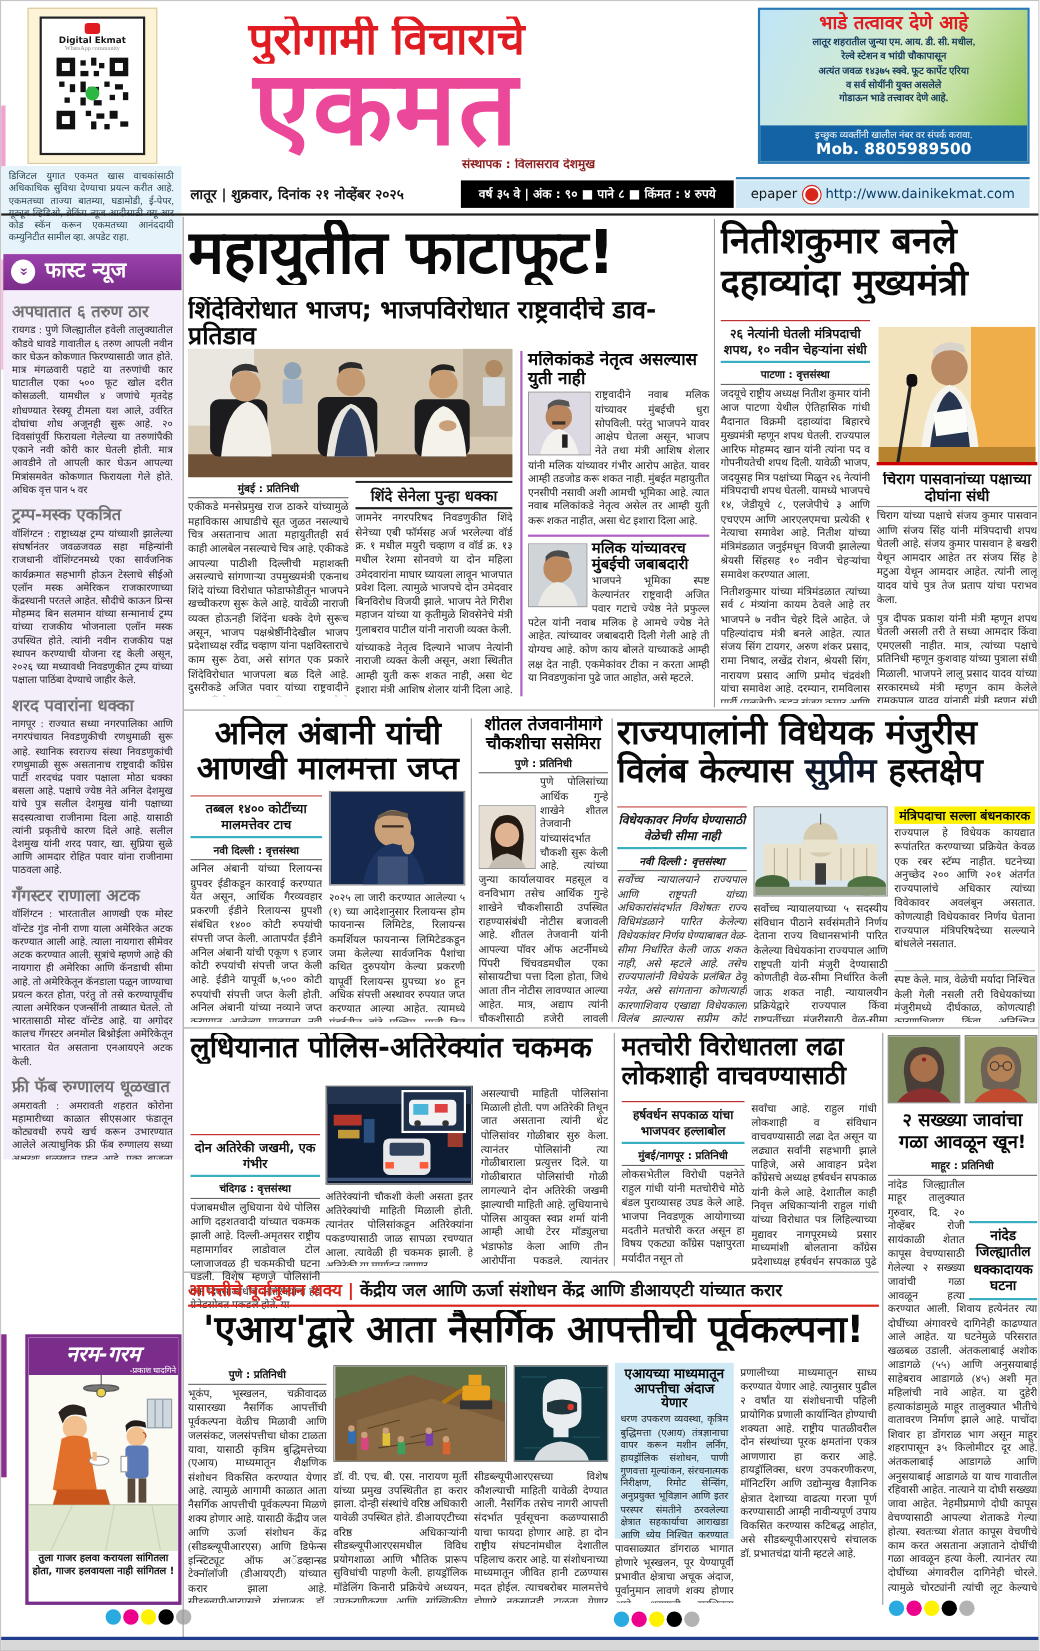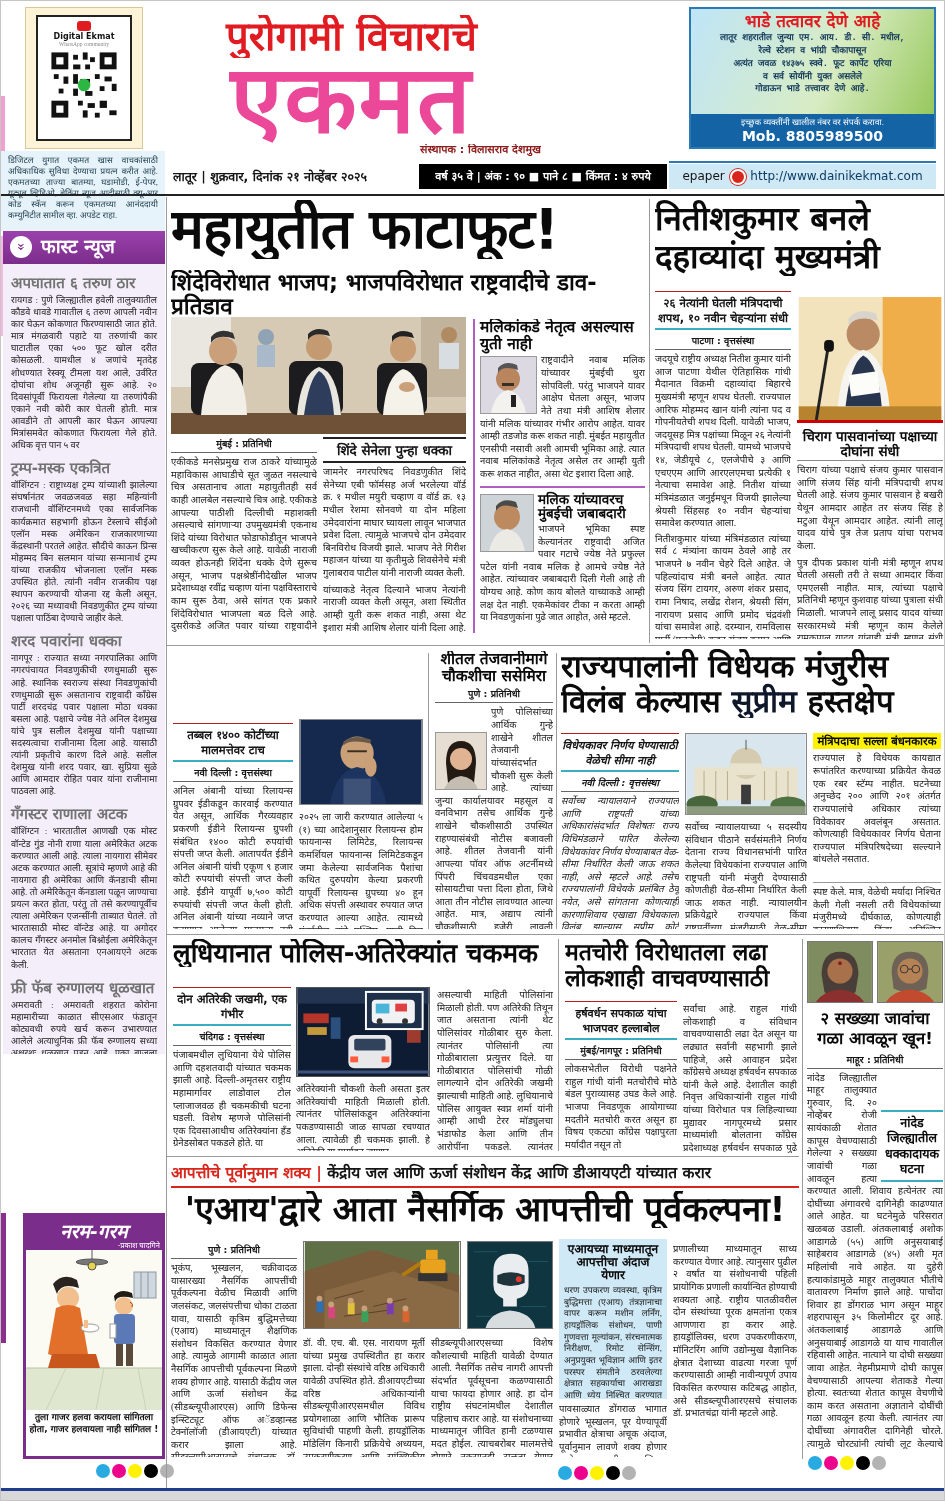--- a/index.html
+++ b/index.html
@@ -75,21 +75,21 @@
   <div class="abs" style="left:0;top:150px;width:164px;height:80px;background:#e6f3fa;padding:4px 7px;">
     <div class="body" style="font-size:8.6px;line-height:1.28;color:#23404f;">डिजिटल युगात एकमत खास वाचकांसाठी अधिकाधिक सुविधा देण्याचा प्रयत्न करीत आहे. एकमतच्या ताज्या बातम्या, घडामोडी, ई-पेपर, यूट्यूब व्हिडिओ, ब्रेकिंग न्यूज आदीसाठी क्यू-आर कोड स्कॅन करून एकमतच्या आनंददायी कम्युनिटीत सामील व्हा. अपडेट राहा.</div>
   </div>
 
   <div class="abs hl" style="left:168px;top:14px;width:365px;text-align:center;font-size:40px;color:#e11b22;">पुरोगामी विचाराचे</div>
   <div class="abs hl" style="left:168px;top:48px;width:365px;text-align:center;font-size:94px;color:#ec4899;letter-spacing:2px;">एकमत</div>
   <div class="abs hl" style="left:340px;top:143px;width:200px;text-align:right;font-size:11px;color:#8c1d1d;">संस्थापक : विलासराव देशमुख</div>
 
   <div class="abs" style="left:688px;top:6px;width:247px;height:142px;border:2px solid #2a7ab5;background:linear-gradient(115deg,#bfe5f8 0%,#d8ecc3 55%,#8fc34f 100%);">
     <div class="hl" style="text-align:center;font-size:17px;color:#e11b22;padding-top:3px;">भाडे तत्वावर देणे आहे</div>
-    <div style="font-family:Liberation Mono, monospace;font-weight:bold;font-size:8.8px;text-align:center;color:#143a5a;line-height:1.45;padding-top:2px;">
+    <div style="font-family:Liberation Serif, serif;font-weight:bold;font-size:8.8px;text-align:center;color:#143a5a;line-height:1.45;padding-top:2px;">
       <div>लातूर शहरातील जुन्या एम. आय. डी. सी. मधील,</div>
       <div>रेल्वे स्टेशन व भांग्री चौकापासून</div>
       <div>अत्यंत जवळ १४३७५ स्क्वे. फूट कार्पेट एरिया</div>
       <div>व सर्व सोयींनी युक्त असलेले</div>
       <div>गोडाऊन भाडे तत्त्वावर देणे आहे.</div>
     </div>
     <div class="abs" style="left:0;bottom:0;width:100%;height:33px;background:#1464a5;color:#fff;text-align:center;">
       <div style="font-size:8.6px;padding-top:2px;">इच्छुक व्यक्तींनी खालील नंबर वर संपर्क करावा.</div>
       <div style="font-family:'DejaVu Sans',sans-serif;font-weight:bold;font-size:14px;">Mob. 8805989500</div>
     </div>
@@ -278,20 +278,21 @@
   <div class="vrule" style="left:165px;top:196px;height:1292px;"></div>
   <div class="vrule" style="left:648px;top:198px;height:444px;"></div>
   <div class="hrule" style="left:166px;top:644px;width:779px;"></div>
   <div class="hrule" style="left:166px;top:933px;width:779px;"></div>
   <div class="hrule" style="left:166px;top:1155px;width:632px;"></div>
   <div class="vrule" style="left:427px;top:652px;height:276px;"></div>
   <div class="vrule" style="left:555px;top:652px;height:276px;"></div>
   <div class="vrule" style="left:557px;top:938px;height:212px;"></div>
   <div class="vrule" style="left:801px;top:938px;height:520px;"></div>
 
+  <div class="abs hl" style="left:172px;top:650px;width:250px;font-size:29px;text-align:center;line-height:1.1;">अनिल अंबानी यांची आणखी मालमत्ता जप्त</div>
   <div class="abs" style="left:172px;top:722px;width:120px;height:206px;">
     <div class="subbox" style="font-size:11.5px;margin-bottom:4px;">तब्बल १४०० कोटींच्या मालमत्तेवर टाच</div>
     <div class="byline">नवी दिल्ली : वृत्तसंस्था</div>
     <div class="body">अनिल अंबानी यांच्या रिलायन्स ग्रुपवर ईडीकडून कारवाई करण्यात येत असून, आर्थिक गैरव्यवहार प्रकरणी ईडीने रिलायन्स ग्रुपशी संबंधित १४०० कोटी रुपयांची संपत्ती जप्त केली. आतापर्यंत ईडीने अनिल अंबानी यांची एकूण ९ हजार कोटी रुपयांची संपत्ती जप्त केली आहे. ईडीने यापूर्वी ७,५०० कोटी रुपयांची संपत्ती जप्त केली होती. अनिल अंबानी यांच्या नव्याने जप्त करण्यात आलेल्या मालमत्ता नवी मुंबई, चेन्नई, पुणे आणि भुवनेश्वर येथील आहेत. ३१ ऑक्टोबर</div>
   </div>
   <svg class="abs" style="left:298px;top:718px;border:1px solid #888;" width="124" height="86" viewBox="0 0 124 86">
     <rect width="124" height="86" fill="#15294e"></rect>
     <circle cx="58" cy="34" r="17" fill="#c9a078"></circle>
     <path d="M44 26 q6 -7 28 -2 l0 -4 q-16 -6 -28 2 z" fill="#6b5a48"></path>
     <path d="M30 86 q6 -34 28 -38 q24 4 30 38 z" fill="#1d3461"></path>
@@ -341,21 +342,21 @@
     <rect x="0" y="74" width="122" height="8" fill="#8c9a7e"></rect>
   </svg>
   <div class="abs body" style="left:684px;top:820px;width:122px;height:108px;">सर्वोच्च न्यायालयाच्या ५ सदस्यीय संविधान पीठाने सर्वसंमतीने निर्णय देताना राज्य विधानसभांनी पारित केलेल्या विधेयकांना राज्यपाल आणि राष्ट्रपती यांनी मंजुरी देण्यासाठी कोणतीही वेळ-सीमा निर्धारित केली जाऊ शकत नाही. न्यायालयीन प्रक्रियेद्वारे राज्यपाल किंवा राष्ट्रपतींच्या मंजुरीसाठी वेळ-सीमा निश्चित करणे योग्य नाही, असे संविधान पीठाने</div>
   <div class="abs" style="left:812px;top:732px;width:128px;height:196px;">
     <div class="hl" style="background:#fff200;font-size:11.5px;padding:2px 3px;text-align:center;margin-bottom:3px;">मंत्रिपदाचा सल्ला बंधनकारक</div>
     <div class="body" style="border-bottom:1px solid #999;padding-bottom:16px;margin-bottom:3px;">राज्यपाल हे विधेयक कायद्यात रूपांतरित करण्याच्या प्रक्रियेत केवळ एक रबर स्टॅम्प नाहीत. घटनेच्या अनुच्छेद २०० आणि २०१ अंतर्गत राज्यपालांचे अधिकार त्यांच्या विवेकावर अवलंबून असतात. कोणत्याही विधेयकावर निर्णय घेताना राज्यपाल मंत्रिपरिषदेच्या सल्ल्याने बांधलेले नसतात.</div>
     <div class="body">स्पष्ट केले. मात्र, वेळेची मर्यादा निश्चित केली गेली नसली तरी विधेयकांच्या मंजुरीमध्ये दीर्घकाळ, कोणत्याही कारणाशिवाय किंवा अनिश्चित काळासाठी विलंब झाला तर न्यायालय हस्तक्षेप करू शकते आणि मर्यादित निर्देश जारी करू शकते, असेही म्हटले.</div>
   </div>
 
   <div class="abs hl" style="left:172px;top:938px;width:382px;font-size:26px;">लुधियानात पोलिस-अतिरेक्यांत चकमक</div>
-  <div class="abs" style="left:172px;top:986px;width:118px;height:164px;">
+  <div class="abs" style="left:172px;top:1030px;width:118px;height:164px;">
     <div class="subbox" style="font-size:11.5px;margin-bottom:4px;">दोन अतिरेकी जखमी, एक गंभीर</div>
     <div class="byline">चंदिगढ : वृत्तसंस्था</div>
     <div class="body">पंजाबमधील लुधियाना येथे पोलिस आणि दहशतवादी यांच्यात चकमक झाली आहे. दिल्ली-अमृतसर राष्ट्रीय महामार्गावर लाडोवाल टोल प्लाजाजवळ ही चकमकीची घटना घडली. विशेष म्हणजे पोलिसांनी एक दिवसाआधीच अतिरेक्यांना हँड ग्रेनेडसोबत पकडले होते. या</div>
   </div>
   <svg class="abs" style="left:295px;top:986px;border:1px solid #555;" width="134" height="90" viewBox="0 0 134 90">
     <rect width="134" height="90" fill="#0d1b33"></rect>
     <rect x="0" y="0" width="134" height="16" fill="#22344f"></rect>
     <g opacity="0.85">
       <rect x="6" y="26" width="26" height="10" fill="#d43a2a"></rect>
         <rect x="10" y="40" width="20" height="8" fill="#e2b13c"></rect>

